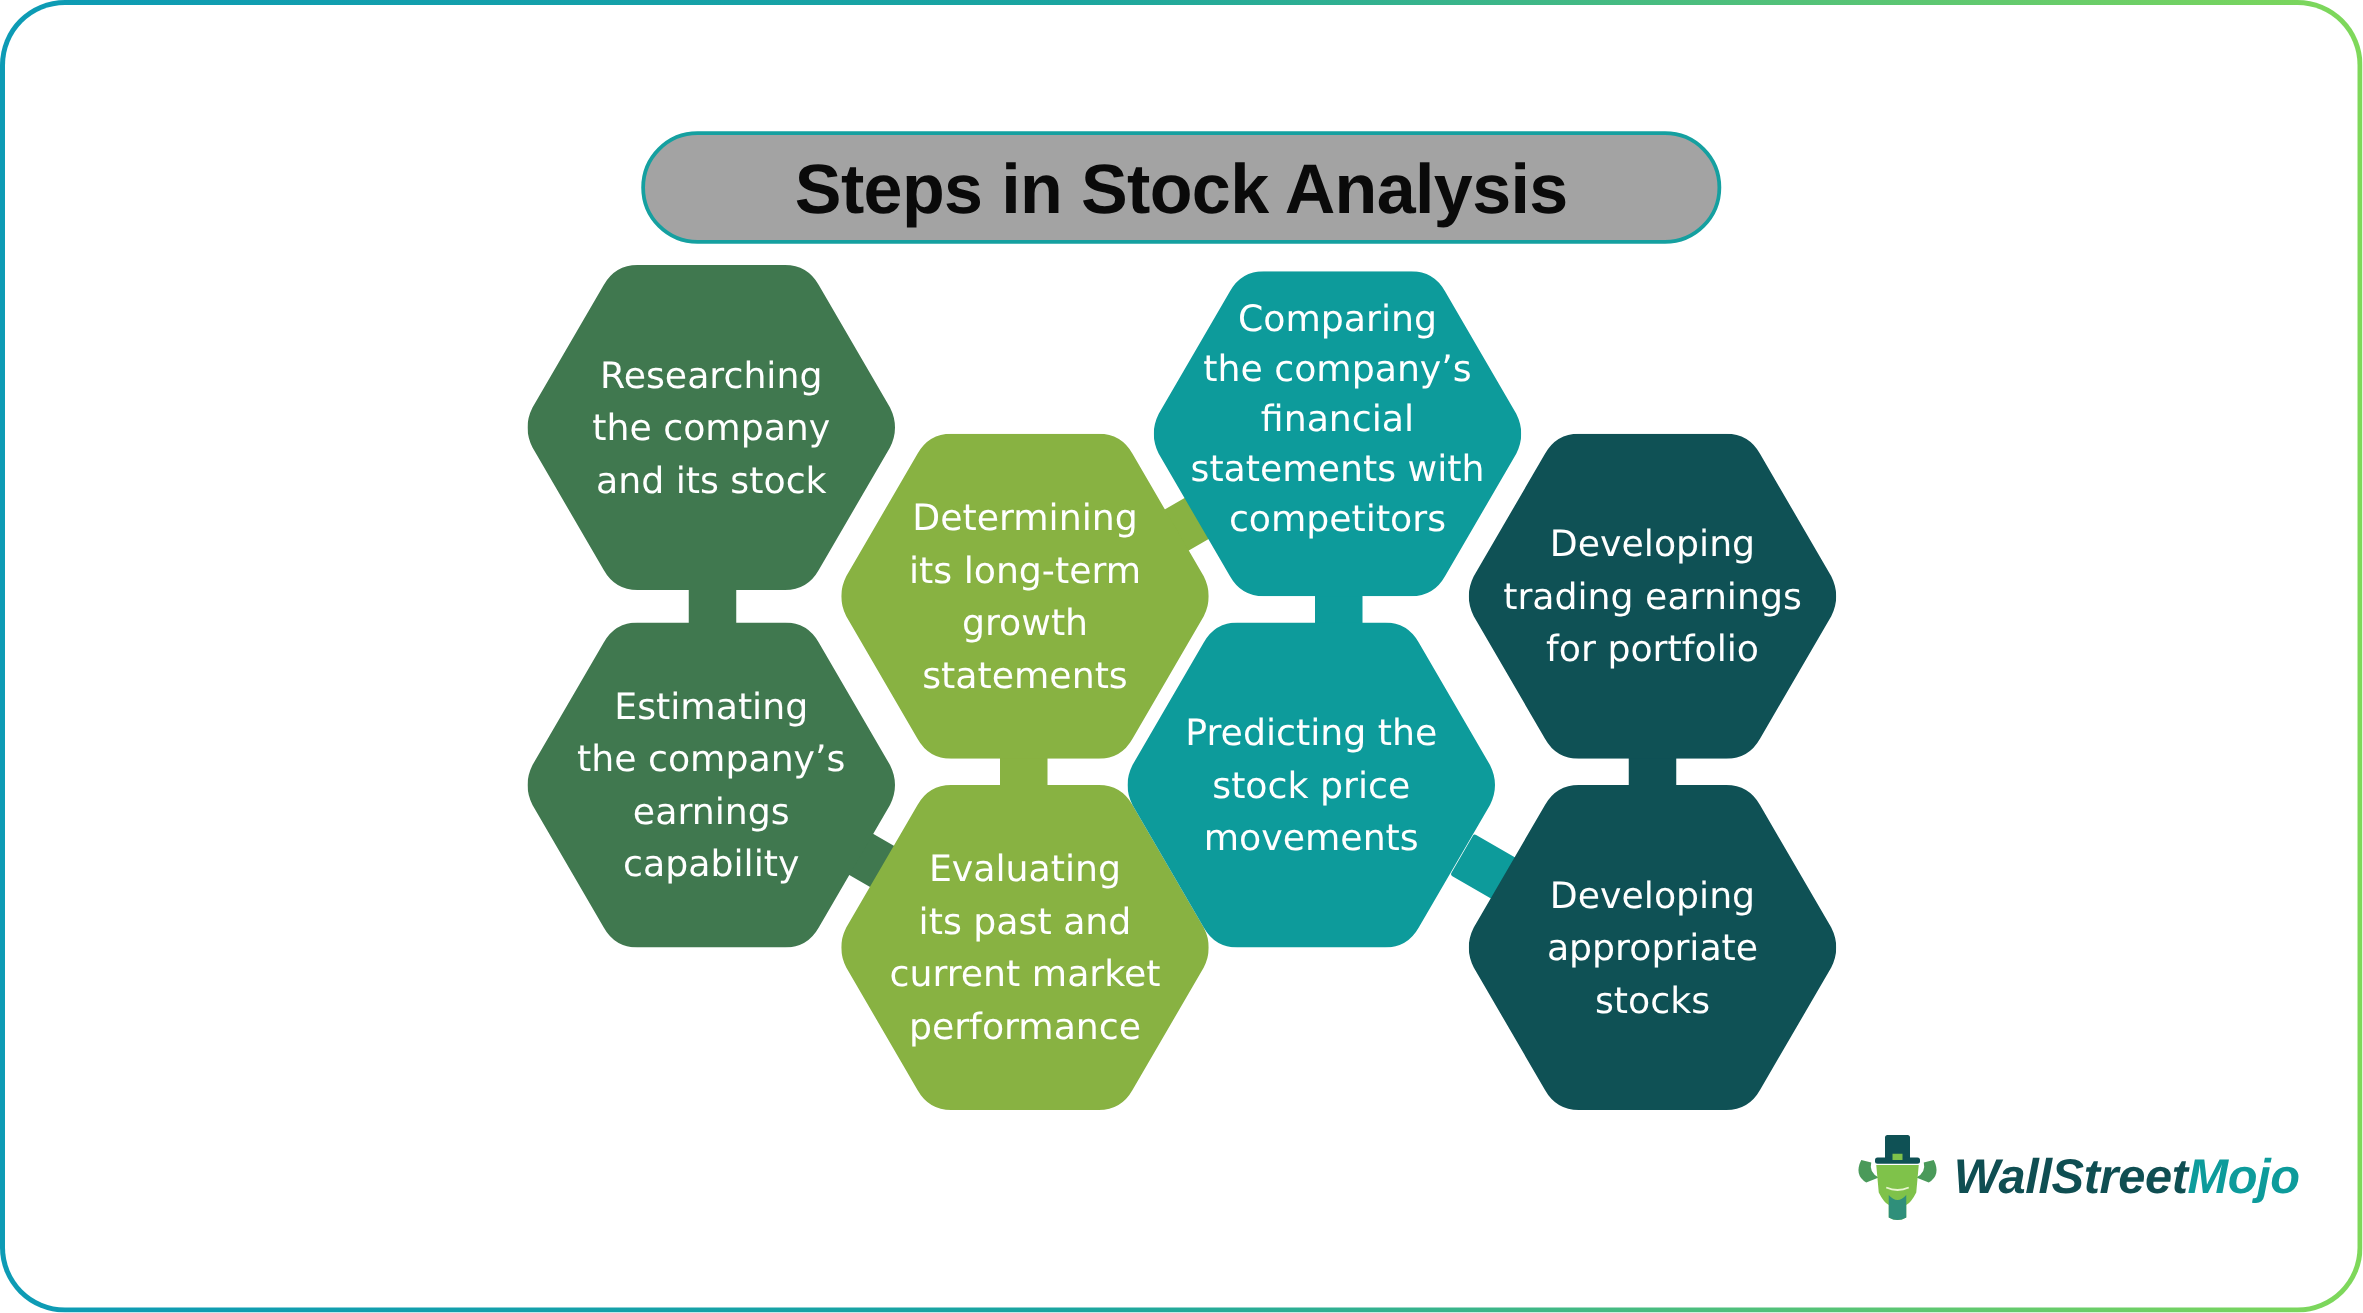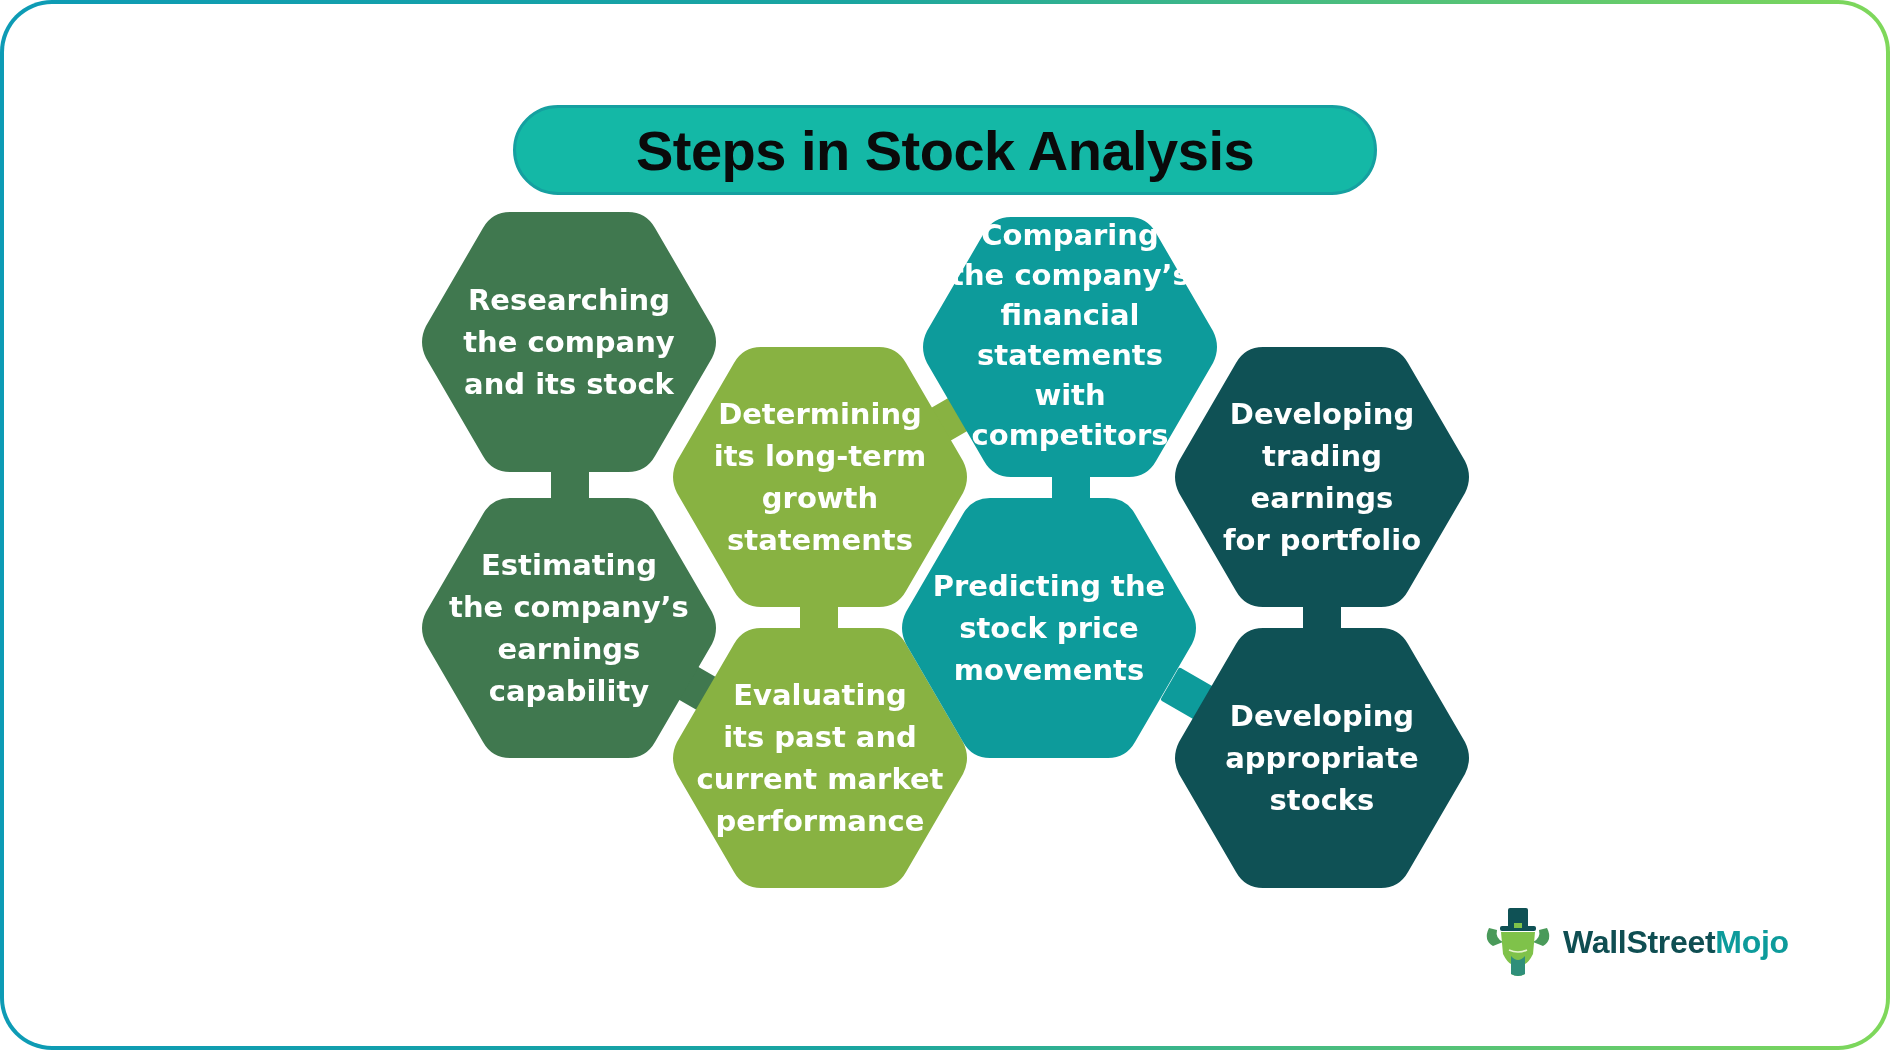--- a/index.html
+++ b/index.html
@@ -13,45 +13,45 @@
     border-radius: 52px; box-sizing: border-box;
     padding: 4px;
     background: linear-gradient(90deg, #0d9bb5 0%, #1aa5a0 45%, #7fd85a 100%);
   }
   .frame-inner {
     width: 100%; height: 100%; background: #fff; border-radius: 48px;
   }
   .title-pill {
     position: absolute; left: 513px; top: 105px; width: 864px; height: 90px;
     box-sizing: border-box; border: 3px solid #15a0a0; border-radius: 46px;
-    background: #14b8a6;
+    background: #a3a3a3;
     display: flex; align-items: center; justify-content: center;
   }
   .title-text {
     font-family: "Liberation Sans", sans-serif; font-weight: bold;
     font-size: 56px; color: #0a0a0a; letter-spacing: -0.5px;
   }
   .connector {
     position: absolute; height: 38px; border-radius: 2px;
   }
   .hex {
     position: absolute; width: 294px; height: 260px;
   }
   .hex svg { position: absolute; left: 0; top: 0; }
   .hex-text {
     position: absolute; left: 0; top: 0; width: 294px; height: 260px;
     display: flex; align-items: center; justify-content: center;
-    text-align: center; color: #ffffff; font-weight: bold;
+    text-align: center; color: #ffffff; font-weight: normal;
     font-size: 29px; line-height: 42px; white-space: pre-line;
     box-sizing: border-box; padding: 0 14px;
   }
   .logo { position: absolute; left: 1483px; top: 906px; height: 72px; display: flex; align-items: center; }
   .logo-text {
-    font-family: "Liberation Sans", sans-serif; font-weight: bold; font-size: 32px;
-    margin-left: 10px; letter-spacing: -0.3px;
+    font-family: "Liberation Sans", sans-serif; font-weight: bold; font-size: 39px;
+    margin-left: 10px; letter-spacing: -0.3px; font-style: italic;
   }
   .logo-a { color: #0f4e52; }
   .logo-b { color: #0d9b9b; }
 </style>
 </head>
 <body>
 
 <div class="frame">
   <div class="frame-inner"></div>
 </div>

